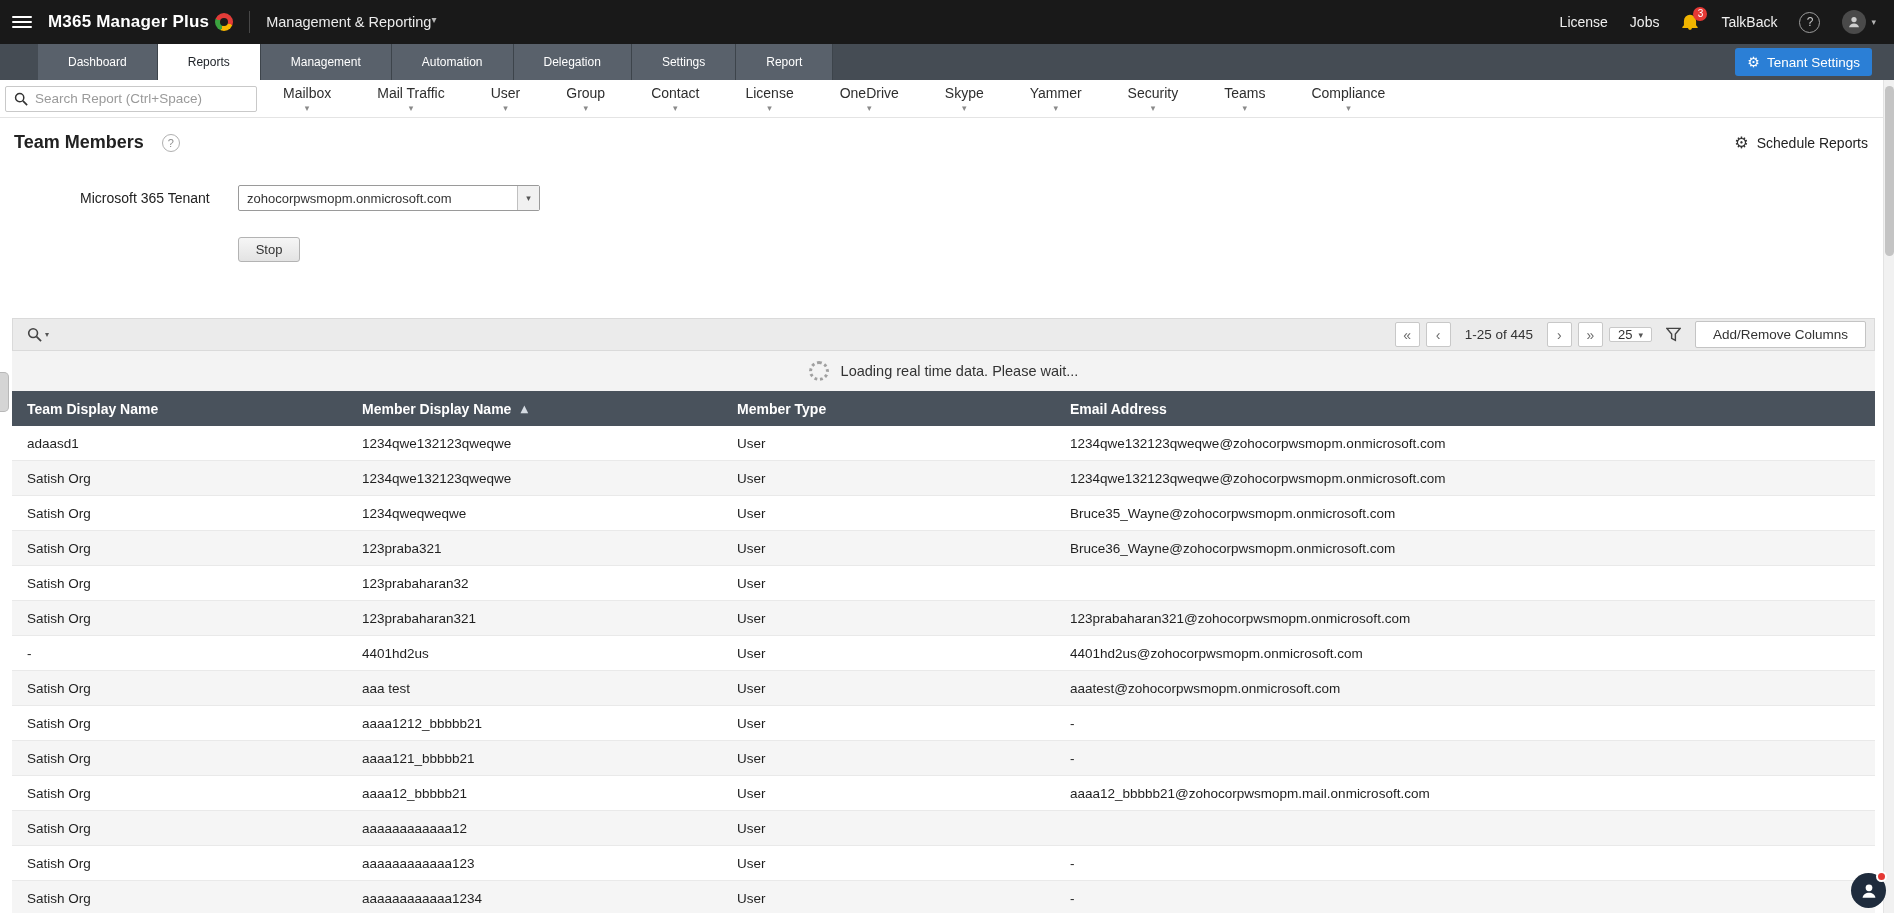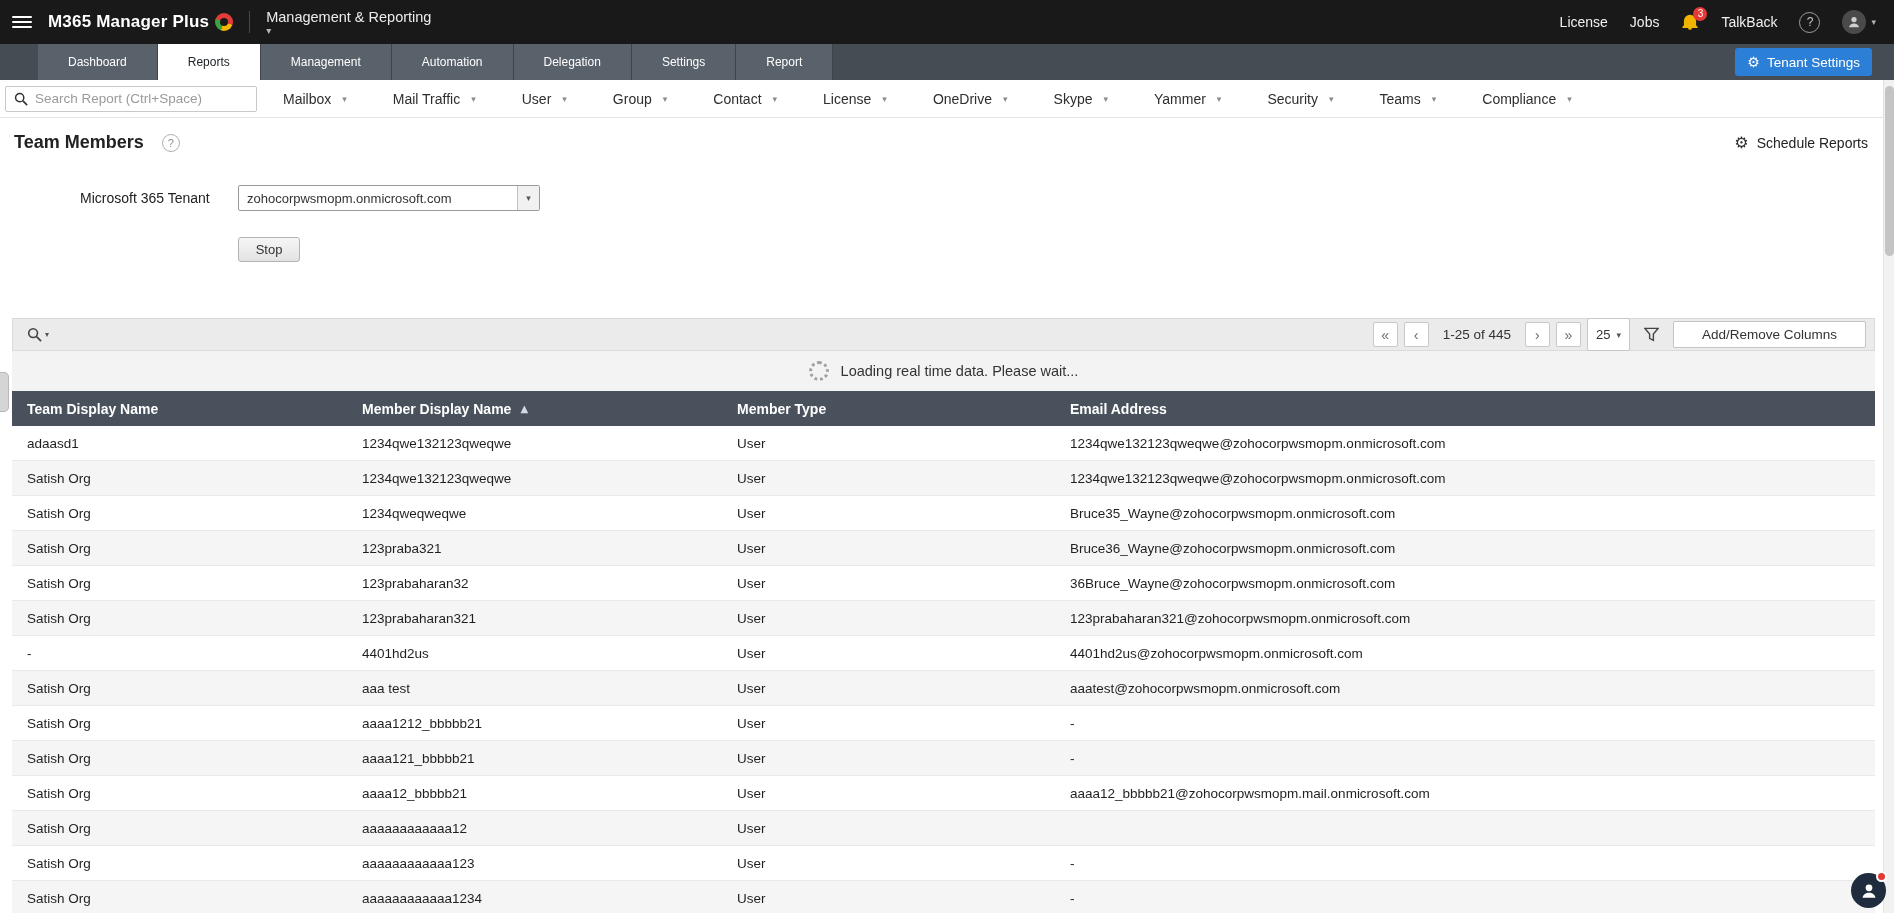--- a/index.html
+++ b/index.html
@@ -11,21 +11,21 @@
   
   .topbar { height:44px; background:#191919; display:flex; align-items:center; gap:16px; padding:0 18px 0 12px; color:#fff; }
   .hamburger { display:flex; flex-direction:column; gap:3px; width:20px; cursor:pointer; }
   .hamburger span { height:2px; background:#fff; border-radius:1px; }
   .logo { display:flex; align-items:center; gap:6px; cursor:pointer; }
   .logo-text { font-size:17px; font-weight:bold; letter-spacing:.2px; white-space:nowrap; }
   .logo-swirl { position:relative; width:18px; height:18px; border-radius:50%;
     background:conic-gradient(#e23c38 0 110deg,#f7b500 110deg 200deg,#3ba23f 200deg 290deg,#e23c38 290deg 360deg); }
   .logo-swirl .hole { position:absolute; left:5px; top:5px; width:8px; height:8px; border-radius:50%; background:#191919; }
   .vdiv { width:1px; height:22px; background:#474747; }
-  .module { display:flex; align-items:flex-start; font-size:14.5px; color:#ececec; cursor:pointer;flex-direction:column; }
+  .module { display:flex; align-items:flex-start; font-size:14.5px; color:#ececec; cursor:pointer; }
   .module .caret { font-size:10px; color:#b5b5b5; }
   .top-right { margin-left:auto; display:flex; align-items:center; gap:22px; font-size:14px; color:#f0f0f0; }
   .top-link { cursor:pointer; white-space:nowrap; }
   .bell-wrap { position:relative; display:inline-flex; cursor:pointer; }
   .badge { position:absolute; top:-6px; right:-8px; min-width:14px; height:14px; line-height:14px; padding:0 3px;
     background:#e53935; color:#fff; font-size:10px; border-radius:7px; text-align:center; }
   .help-round { width:21px; height:21px; border:1.5px solid #9e9e9e; border-radius:50%; display:flex; align-items:center;
     justify-content:center; color:#c9c9c9; font-size:12px; cursor:pointer; }
   .account { display:flex; align-items:center; gap:5px; cursor:pointer; }
   .acct-circle { width:24px; height:24px; border-radius:50%; background:#4a4a4a; display:flex; align-items:center; justify-content:center; }
@@ -40,21 +40,21 @@
   .tenant-btn .gear { font-size:14px; }
 
   
   .reportbar { height:38px; background:#fff; border-bottom:1px solid #e4e4e4; display:flex; align-items:center; }
   .search-box { margin-left:5px; width:252px; height:26px; border:1px solid #c9c9c9; border-radius:2px;
     display:flex; align-items:center; gap:7px; padding:0 8px; }
   .search-box svg { flex:none; }
   .search-box input { border:none; outline:none; flex:1; font-size:13.5px; color:#444; background:transparent; font-family:inherit; }
   .search-box input::placeholder { color:#9a9a9a; }
   .cats { display:flex; margin-left:26px; gap:46px; }
-  .cat { display:flex; align-items:center; gap:11px; font-size:14px; color:#2e2e2e; cursor:pointer; white-space:nowrap; }
+  .cat { display:flex; align-items:center; gap:2px; font-size:14px; color:#2e2e2e; cursor:pointer; white-space:nowrap;flex-direction:column; }
   .cat .caret { font-size:9px; color:#8a8a8a; }
 
   
   .page-head { display:flex; align-items:center; padding:14px 26px 0 14px; }
   .title { font-size:18px; font-weight:bold; color:#222; }
   .help-circle { width:18px; height:18px; border:1px solid #b0b0b0; border-radius:50%; color:#8d8d8d; font-size:11px;
     display:flex; align-items:center; justify-content:center; margin-left:18px; cursor:pointer; }
   .spacer { flex:1; }
   .schedule { display:flex; align-items:center; gap:8px; font-size:14px; color:#222; cursor:pointer; }
   .gear-dark { font-size:16px; color:#333; }
@@ -71,25 +71,25 @@
 
   
   .grid { margin:56px 19px 0 12px; }
   .toolbar { height:33px; background:#ebebeb; border:1px solid #dadada; display:flex; align-items:center; padding:0 8px 0 14px; }
   .tb-search { display:flex; align-items:center; gap:3px; cursor:pointer; }
   .tb-search .mini-caret { font-size:8px; color:#555; }
   .tb-right { margin-left:auto; display:flex; align-items:center; gap:6px; }
   .pg-btn { width:25px; height:25px; background:#fff; border:1px solid #c8c8c8; border-radius:2px; color:#6b6b6b;
     font-size:14px; display:flex; align-items:center; justify-content:center; padding:0; }
   .range { font-size:13.5px; color:#333; margin:0 8px; white-space:nowrap; }
-  .size-btn { height:33px; background:#fff; border:1px solid #c8c8c8; border-radius:2px; display:flex; align-items:center;
+  .size-btn { height:15px; background:#fff; border:1px solid #c8c8c8; border-radius:2px; display:flex; align-items:center;
     gap:6px; padding:0 8px; font-size:13px; color:#333; }
   .size-btn .caret { font-size:9px; color:#555; }
   .filter-btn { background:none; border:none; margin:0 8px; display:flex; align-items:center; padding:0; }
-  .cols-btn { height:27px; background:#fff; border:1px solid #c4c4c4; border-radius:2px; font-size:13.5px; color:#333; padding:0 28px; white-space:nowrap; }
+  .cols-btn { height:27px; background:#fff; border:1px solid #c4c4c4; border-radius:2px; font-size:13.5px; color:#333; padding:0 17px; white-space:nowrap; }
 
   .loading { height:40px; background:#f3f3f3; display:flex; align-items:center; justify-content:center; gap:12px; }
   .spinner { width:20px; height:20px; border:3px dotted #a0a0a0; border-radius:50%; animation:spin 1.1s linear infinite; }
   @keyframes spin { to { transform:rotate(360deg); } }
   .loading-text { font-size:14.5px; color:#333; }
 
   .thead { height:35px; background:#49525c; display:flex; align-items:center; color:#fff; font-size:14px; font-weight:bold; }
   .tcell { padding-left:15px; overflow:hidden; white-space:nowrap; display:flex; align-items:center; }
   .col0 { width:335px; flex:none; }
   .col1 { width:375px; flex:none; }
@@ -334,21 +334,20 @@
         <div class="trow alt">
           <div class="tcell col0">Satish Org</div>
           <div class="tcell col1">123praba321</div>
           <div class="tcell col2">User</div>
           <div class="tcell col3">Bruce36_Wayne@zohocorpwsmopm.onmicrosoft.com</div>
         </div>
         <div class="trow">
           <div class="tcell col0">Satish Org</div>
           <div class="tcell col1">123prabaharan32</div>
           <div class="tcell col2">User</div>
-          <div class="tcell col3">36Bruce_Wayne@zohocorpwsmopm.onmicrosoft.com</div>
         </div>
         <div class="trow alt">
           <div class="tcell col0">Satish Org</div>
           <div class="tcell col1">123prabaharan321</div>
           <div class="tcell col2">User</div>
           <div class="tcell col3">123prabaharan321@zohocorpwsmopm.onmicrosoft.com</div>
         </div>
         <div class="trow">
           <div class="tcell col0">-</div>
           <div class="tcell col1">4401hd2us</div>

